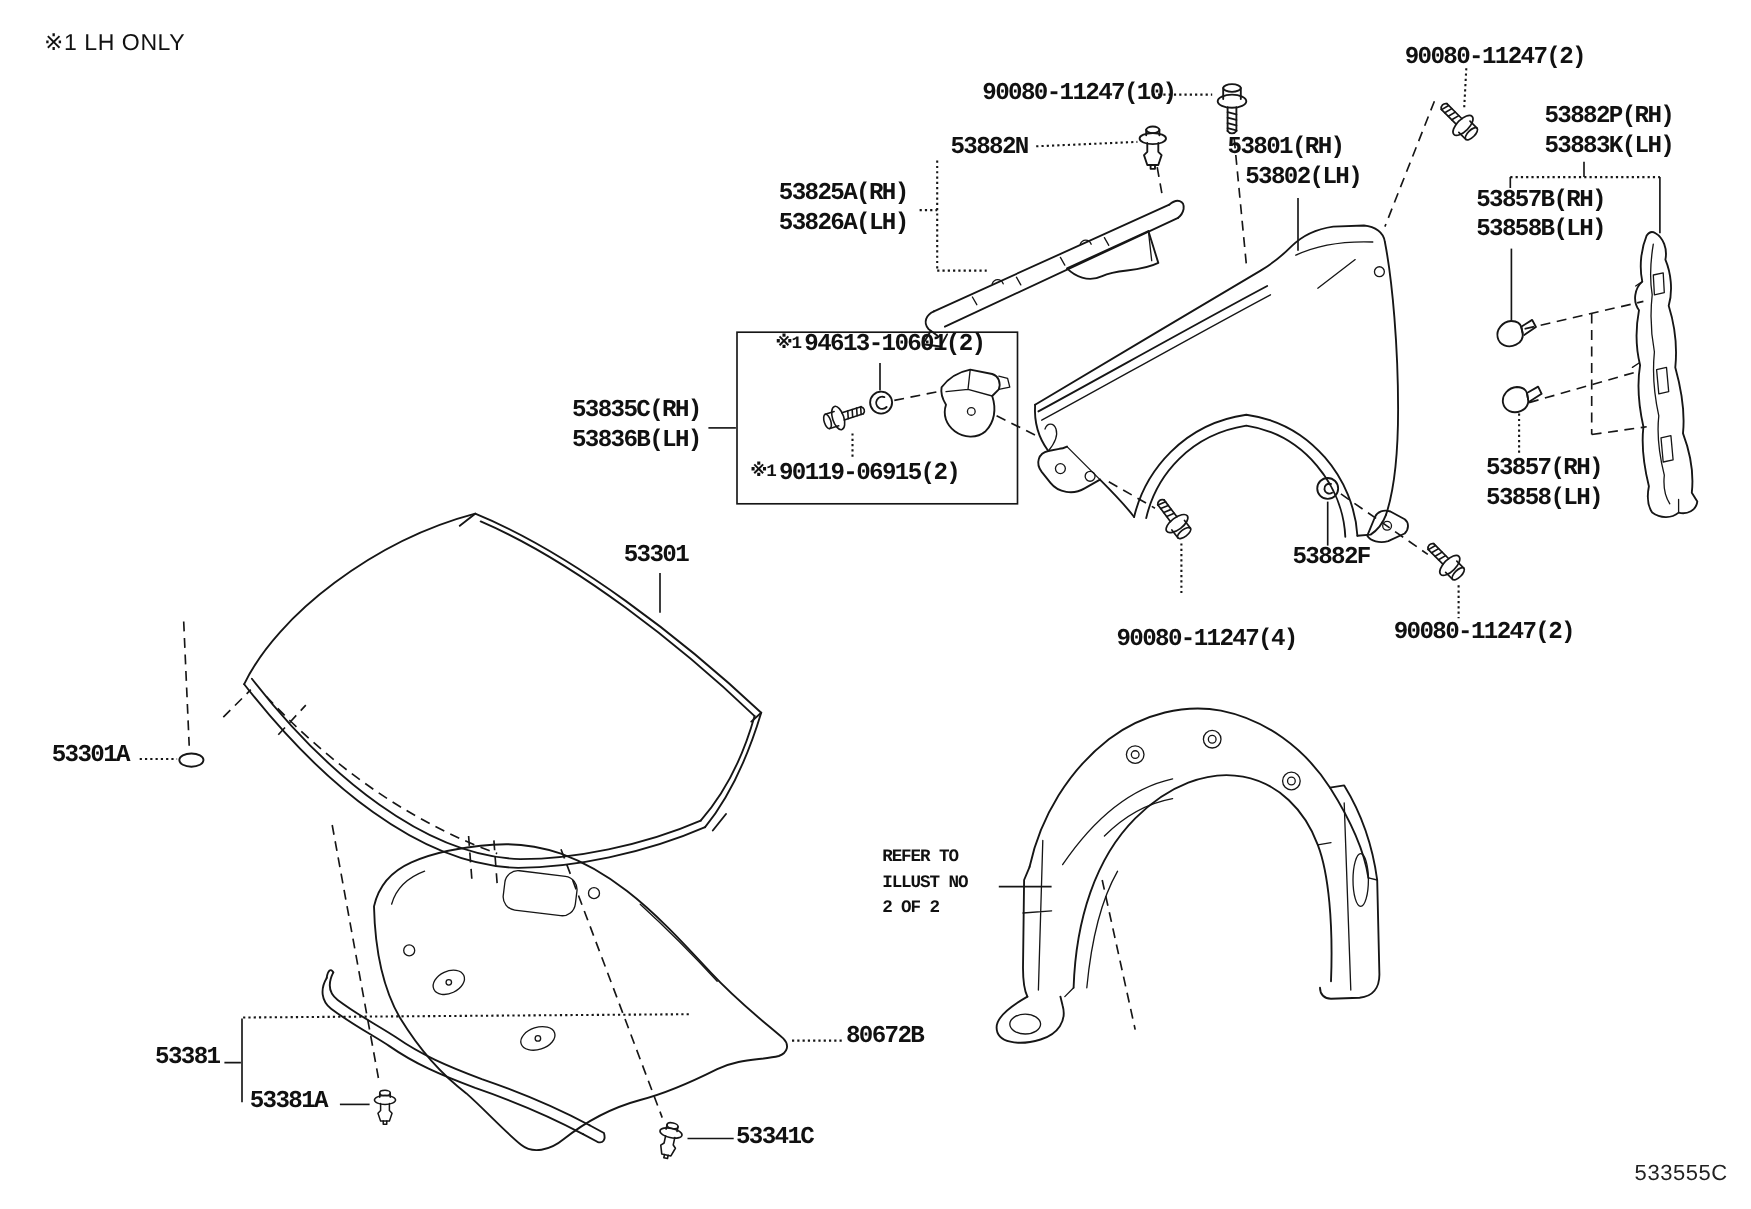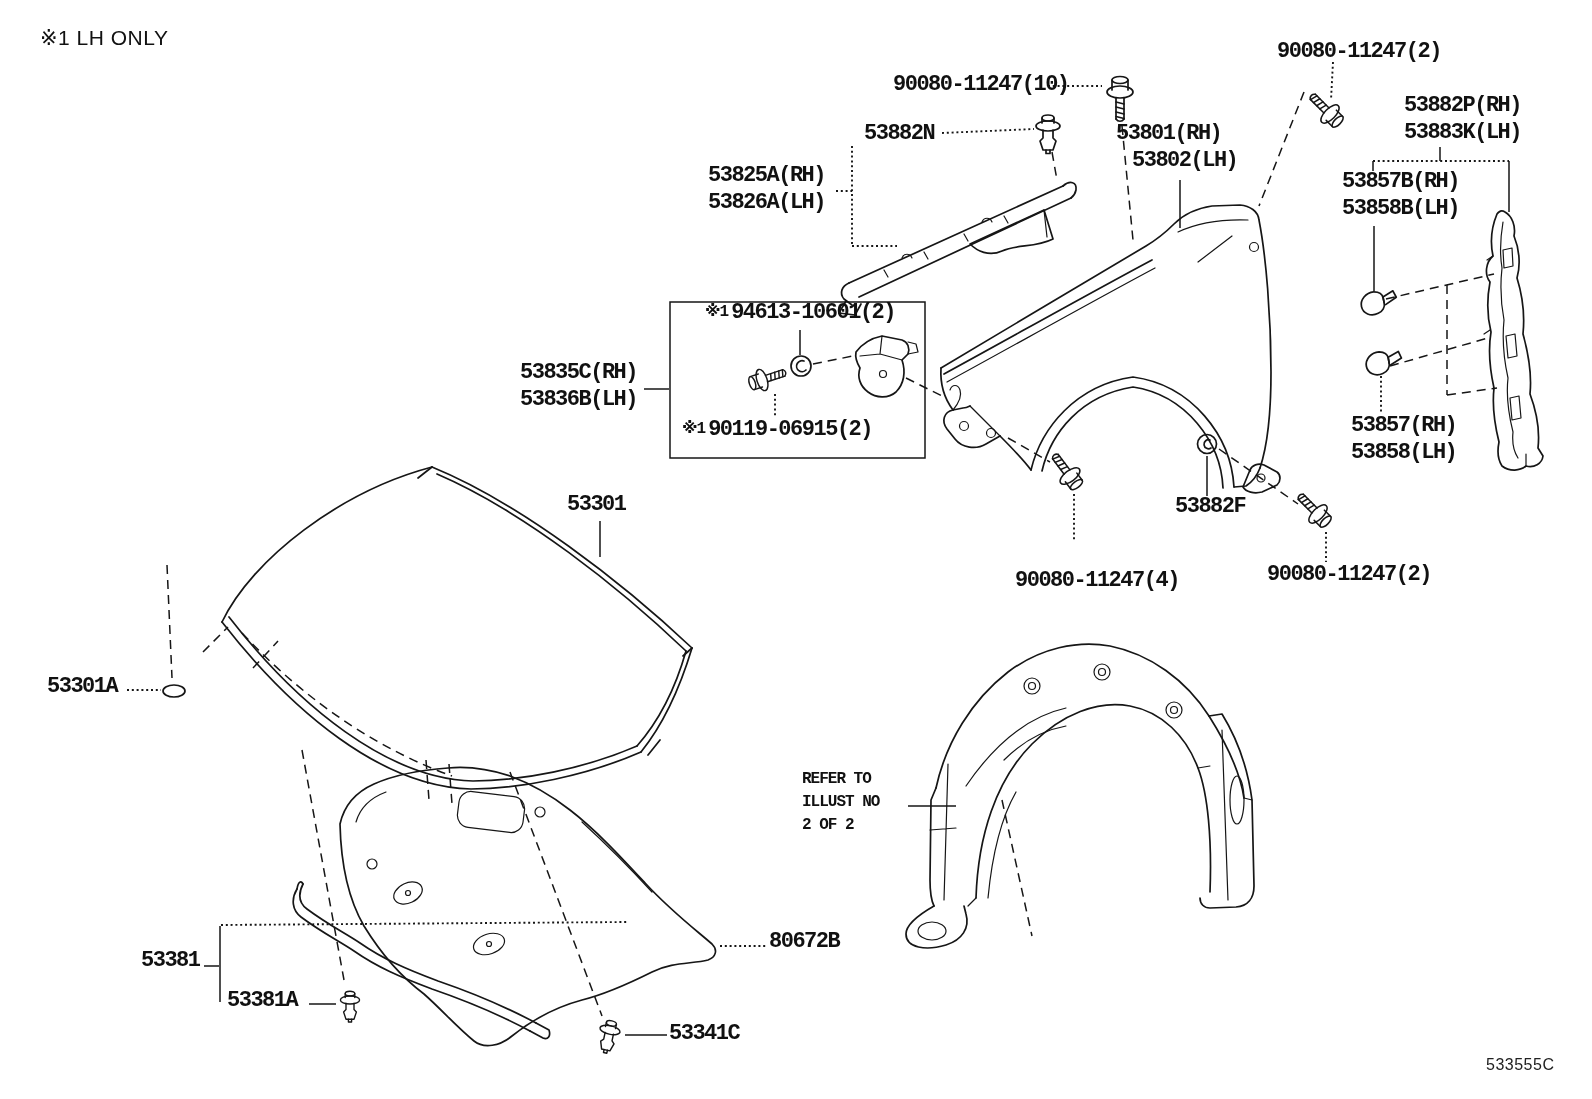--- a/index.html
+++ b/index.html
@@ -12,21 +12,21 @@
     position:absolute; font-weight:bold; font-size:22px; letter-spacing:-1.5px;
     line-height:22px; color:#111; white-space:nowrap;
   }
   .pfx { font-size:16px; letter-spacing:-1px; margin-right:3px; position:relative; top:-2px; font-weight:bold; }
   .note {
     position:absolute; font-family:"Liberation Sans","DejaVu Sans",sans-serif;
     font-size:21px; color:#111; letter-spacing:0.5px;
   }
   .code {
     position:absolute; font-family:"Liberation Sans","DejaVu Sans",sans-serif;
-    font-size:16px; color:#222; letter-spacing:0.5px;
+    font-size:20px; color:#222; letter-spacing:0.5px;
   }
   .ref { font-size:16px; letter-spacing:-1px; line-height:23px; }
   
   .part { fill:none; stroke:#161616; stroke-width:1.7; stroke-linejoin:round; stroke-linecap:round; }
   .thin { fill:none; stroke:#161616; stroke-width:1.2; stroke-linejoin:round; stroke-linecap:round; }
   .ln   { fill:none; stroke:#161616; stroke-width:1.5; }
   .dot  { fill:none; stroke:#161616; stroke-width:1.9; stroke-dasharray:2 2.8; }
   .dash { fill:none; stroke:#161616; stroke-width:1.5; stroke-dasharray:9 6; }
 </style>
 </head>

